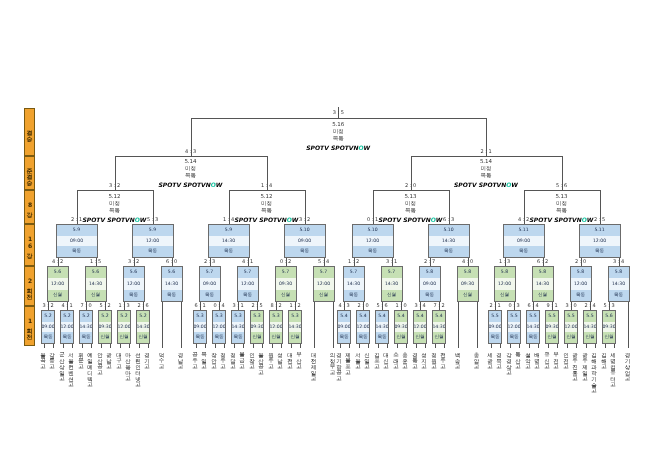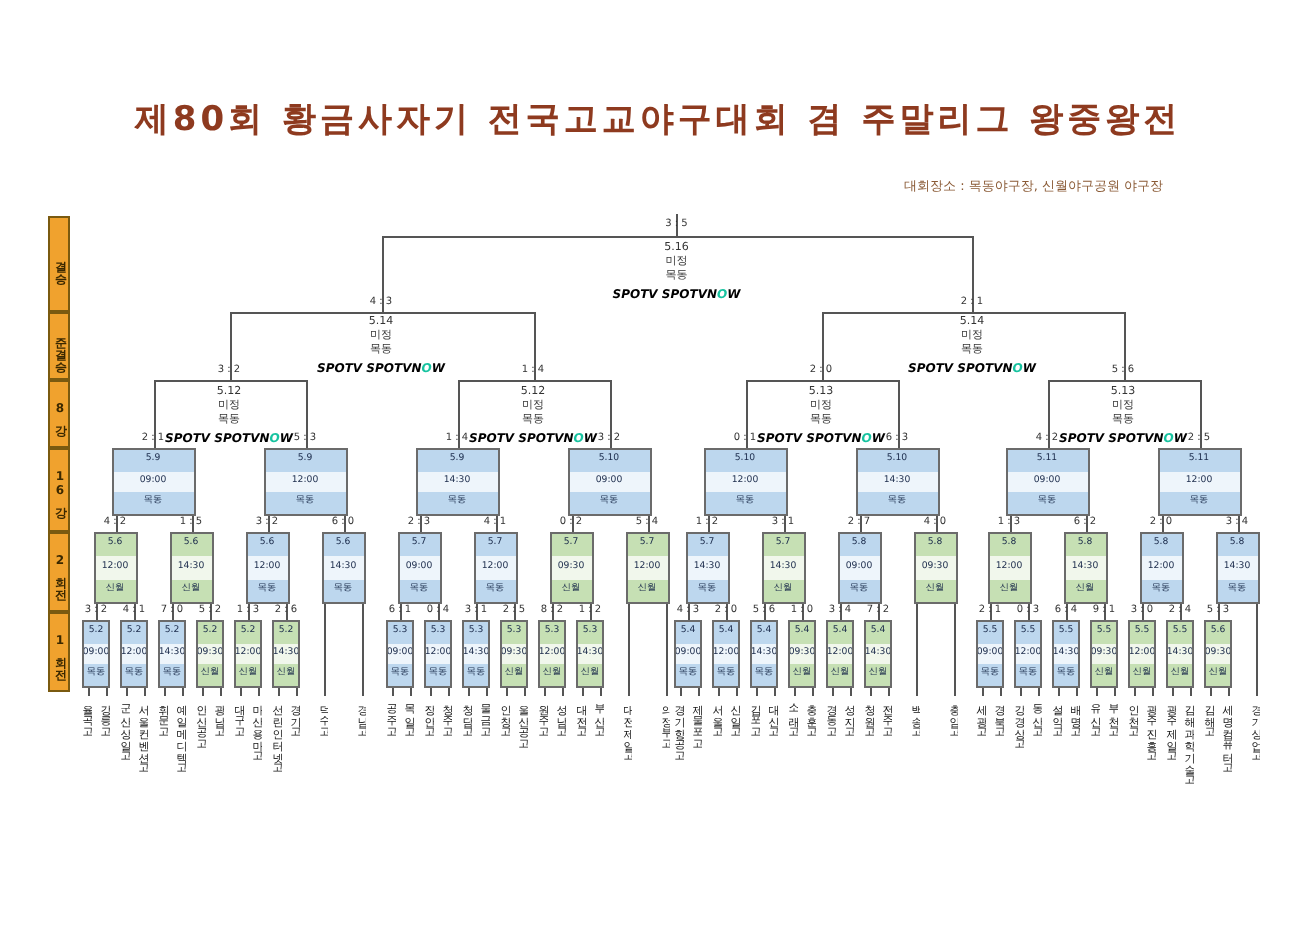--- a/index.html
+++ b/index.html
@@ -25,23 +25,21 @@
   .logos .now-o{color:#17c3a0;}
   .side{background:#f0a22e;border:0.5px solid #7a5a10;box-sizing:border-box;
         display:flex;align-items:center;justify-content:center;}
   .side span{writing-mode:vertical-rl;text-orientation:upright;font-size:6px;font-weight:bold;
              color:#3a2800;line-height:1;}
 </style>
 </head>
 <body>
 
 <div id="stage">
-  <div class="abs title">제80회  황금사자기  전국고교야구대회  겸  주말리그  왕중왕전</div>
   <div class="abs info">
-    <div>대회장소 : 목동야구장, 신월야구공원 야구장</div>
   </div>
   <div id="bracket"></div>
 <div class="abs side" style="left: 24px; top: 108px; width: 11px; height: 48px;">
       <span>결승</span>
     </div>
     <div class="abs side" style="left: 24px; top: 156px; width: 11px; height: 34px;">
       <span>준결승</span>
     </div>
     <div class="abs side" style="left: 24px; top: 190px; width: 11px; height: 34px;">
       <span>8강</span>

